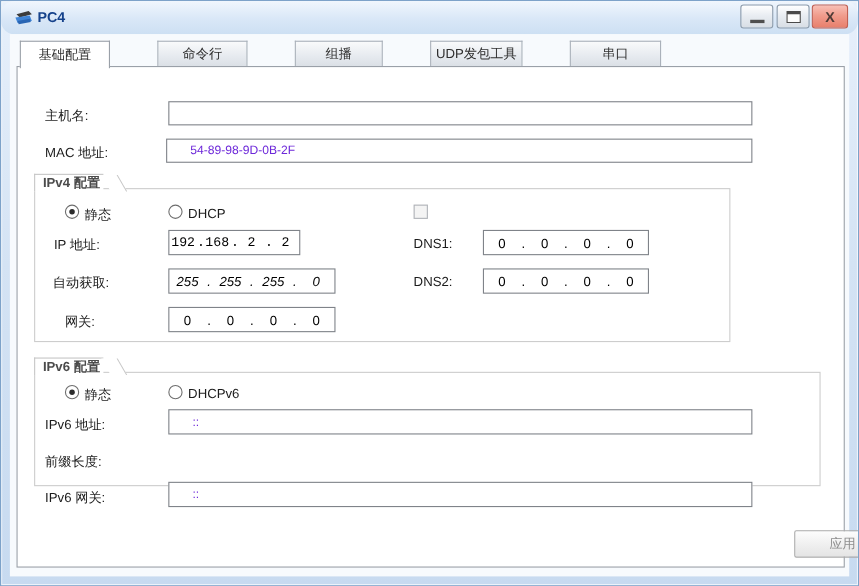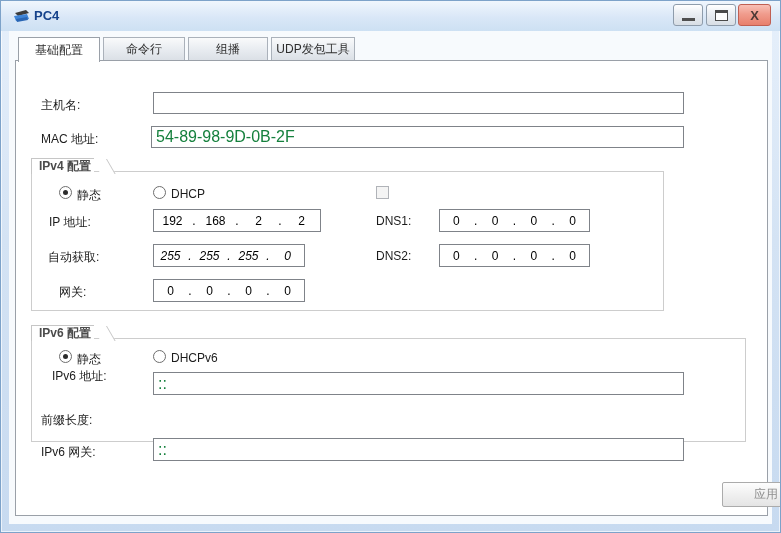--- a/index.html
+++ b/index.html
@@ -6,48 +6,48 @@
   html,body { width:781px; height:533px; }
   body { font-family: "Liberation Sans", "DejaVu Sans", sans-serif; font-size:12px; color:#1c1c1c; }
 
   .window { position:relative; width:781px; height:533px;
     background: linear-gradient(180deg,#e7f0fb 0%, #d4e3f4 45%, #c7daf0 100%);
     border:1px solid #7da2c9; box-shadow: inset 0 0 0 1px rgba(255,255,255,.65); overflow:hidden; }
 
   
   .titlebar { position:absolute; left:0; top:0; right:0; height:30px;
     background: linear-gradient(180deg,#f0f6fd 0%, #dcea f8 50%, #cfe0f3 100%);
-    background: linear-gradient(180deg,#f0f6fd 0%, #d9e7f7 55%, #cde0f3 100%); }
+    background: linear-gradient(180deg,#f0f6fd 0%, #d9e7f7 55%, #cde0f3 100%); border-radius: 12px; }
   .title-icon { position:absolute; left:11px; top:6px; width:20px; height:18px; }
   .title-text { position:absolute; left:33px; top:7px; font-size:13px; font-weight:bold; color:#15428b; }
   .winbtn { position:absolute; top:3px; height:22px; border:1px solid #8e9cab; border-radius:3px;
     background: linear-gradient(180deg,#ffffff 0%, #e9edf2 45%, #d8dee5 100%);
     display:flex; align-items:center; justify-content:center; cursor:default; }
   .winbtn.min { left:672px; width:30px; }
   .winbtn.max { left:705px; width:30px; }
   .winbtn.close { left:737px; width:33px; border-color:#c05f52;
     background: linear-gradient(180deg,#f8c0b6 0%, #f09c8d 45%, #e87f6c 100%); }
   .glyph-min { display:block; width:13px; height:3px; background:#4f4f4f; margin-top:8px; }
   .glyph-max { display:block; width:13px; height:11px; border:1px solid #4a4a4a; border-top:3px solid #4a4a4a; background:#fdfdfd; }
   .glyph-close { font-size:13px; font-weight:bold; color:#4d3a36; line-height:1; }
 
   
   .client { position:absolute; left:8px; top:30px; right:8px; bottom:8px; background:#f7fafd; }
   .panel { position:absolute; left:14px; top:59px; width:753px; height:456px; background:#ffffff; border:1px solid #9aa0a8; }
-  .tabs { position:absolute; left:17px; top:36px; height:24px; display:flex; }
+  .tabs { position:absolute; left:17px; top:36px; height:24px; display:flex;gap:40px; }
   .tab { height:23px; margin-right:3px; border:1px solid #aab1ba; border-bottom:none;
     background: linear-gradient(180deg,#f9fafb 0%, #e6eaef 60%, #dbe0e6 100%);
     display:flex; align-items:center; justify-content:center; color:#2e2e2e; cursor:default; }
   .tab.active { height:25px; background:#ffffff; border-color:#9aa0a8; position:relative; z-index:3; }
   .t1{width:82px}.t2{width:82px}.t3{width:80px}.t4{width:84px}.t5{width:83px}
 
   
   .lbl { position:absolute; white-space:nowrap; color:#1c1c1c; }
-  .txt { position:absolute; border:1px solid #7f8389; background:#fff; font-size:16px;
-    padding:0 4px; font-family:"Liberation Sans","DejaVu Sans",sans-serif; color:#15803d; }
+  .txt { position:absolute; border:1px solid #7f8389; background:#fff; font-size:11px;
+    padding:0 21px; font-family:"Liberation Sans","DejaVu Sans",sans-serif; color:#6d28d9; }
 
   .ipbox { position:absolute; border:1px solid #7f8389; background:#fff; display:flex; align-items:center; }
   .ipbox .oct { flex:1; text-align:center; color:#000; }
   .ipbox .dot { width:6px; text-align:center; color:#000; }
 
   .groupbox { position:absolute; border:1px solid #cdcdcd; background:transparent; }
   .grouplabel { position:absolute; top:-14px; left:-1px; height:16px; line-height:14px;
     padding:0 3px 0 7px; background:#ffffff; font-weight:bold; color:#4b4b4b; z-index:2; white-space:nowrap;
     border-top:1px solid #c6c6c6; border-left:1px solid #c6c6c6; }
   .grouplabel::after { content:""; position:absolute; top:0; bottom:0; right:-13px; width:14px;
@@ -97,38 +97,41 @@
       </div>
     <div class="tab t2">
         <span>命令行</span>
       </div>
     <div class="tab t3">
         <span>组播</span>
       </div>
     <div class="tab t4">
         <span>UDP发包工具</span>
       </div>
+    <div class="tab t5">
+        <span>串口</span>
+      </div>
   </div>
 
   <span class="lbl" style="left:40px; top:96px;">主机名:</span>
   <input class="txt" style="left: 152px; top: 91px; width: 531px; height: 22px;" value="">
   <span class="lbl" style="left:40px; top:130px;">MAC 地址:</span>
   <input class="txt" style="left: 150px; top: 125px; width: 533px; height: 22px;" value="54-89-98-9D-0B-2F">
 
   <div class="groupbox" style="left:30px; top:170px; width:633px; height:140px;">
     <span class="grouplabel">IPv4 配置</span>
   </div>
   <span class="radio checked" style="left:58px; top:185px;"></span>
   <span class="lbl" style="left:76px; top:186px;">静态</span>
   <span class="radio" style="left:152px; top:185px;"></span>
   <span class="lbl" style="left:170px; top:186px;">DHCP</span>
   <span class="checkbox" style="left:375px; top:185px;"></span>
 
   <span class="lbl" style="left:48px; top:213px;">IP 地址:</span>
-  <div class="ipbox" style="left:152px; top:208px; width:168px; height:23px;">
+  <div class="ipbox" style="left:152px; top:208px; width:120px; height:23px;font-family:Liberation Mono, monospace;">
     <span class="oct">192</span>
       <span class="dot">.</span>
       <span class="oct">168</span>
       <span class="dot">.</span>
       <span class="oct">2</span>
       <span class="dot">.</span>
       <span class="oct">2</span>
   </div>
   <span class="lbl" style="left:375px; top:213px;">DNS1:</span>
   <div class="ipbox" style="left:438px; top:208px; width:151px; height:23px;">
@@ -174,21 +177,21 @@
   </div>
 
   <div class="groupbox" style="left:30px; top:337px; width:715px; height:104px;">
     <span class="grouplabel">IPv6 配置</span>
   </div>
   <span class="radio checked" style="left:58px; top:349px;"></span>
   <span class="lbl" style="left:76px; top:350px;">静态</span>
   <span class="radio" style="left:152px; top:349px;"></span>
   <span class="lbl" style="left:170px; top:350px;">DHCPv6</span>
 
-  <span class="lbl" style="left:40px; top:367px;margin-left:11px;">IPv6 地址:</span>
+  <span class="lbl" style="left:40px; top:377px;">IPv6 地址:</span>
   <input class="txt" style="left: 152px; top: 371px; width: 531px; height: 23px;" value="::">
 
   <span class="lbl" style="left:40px; top:411px;">前缀长度:</span>
 
   <span class="lbl" style="left:40px; top:443px;">IPv6 网关:</span>
   <input class="txt" style="left: 152px; top: 437px; width: 531px; height: 23px;" value="::">
 
   <div class="applybtn">
       <span>应用</span>
     </div>

